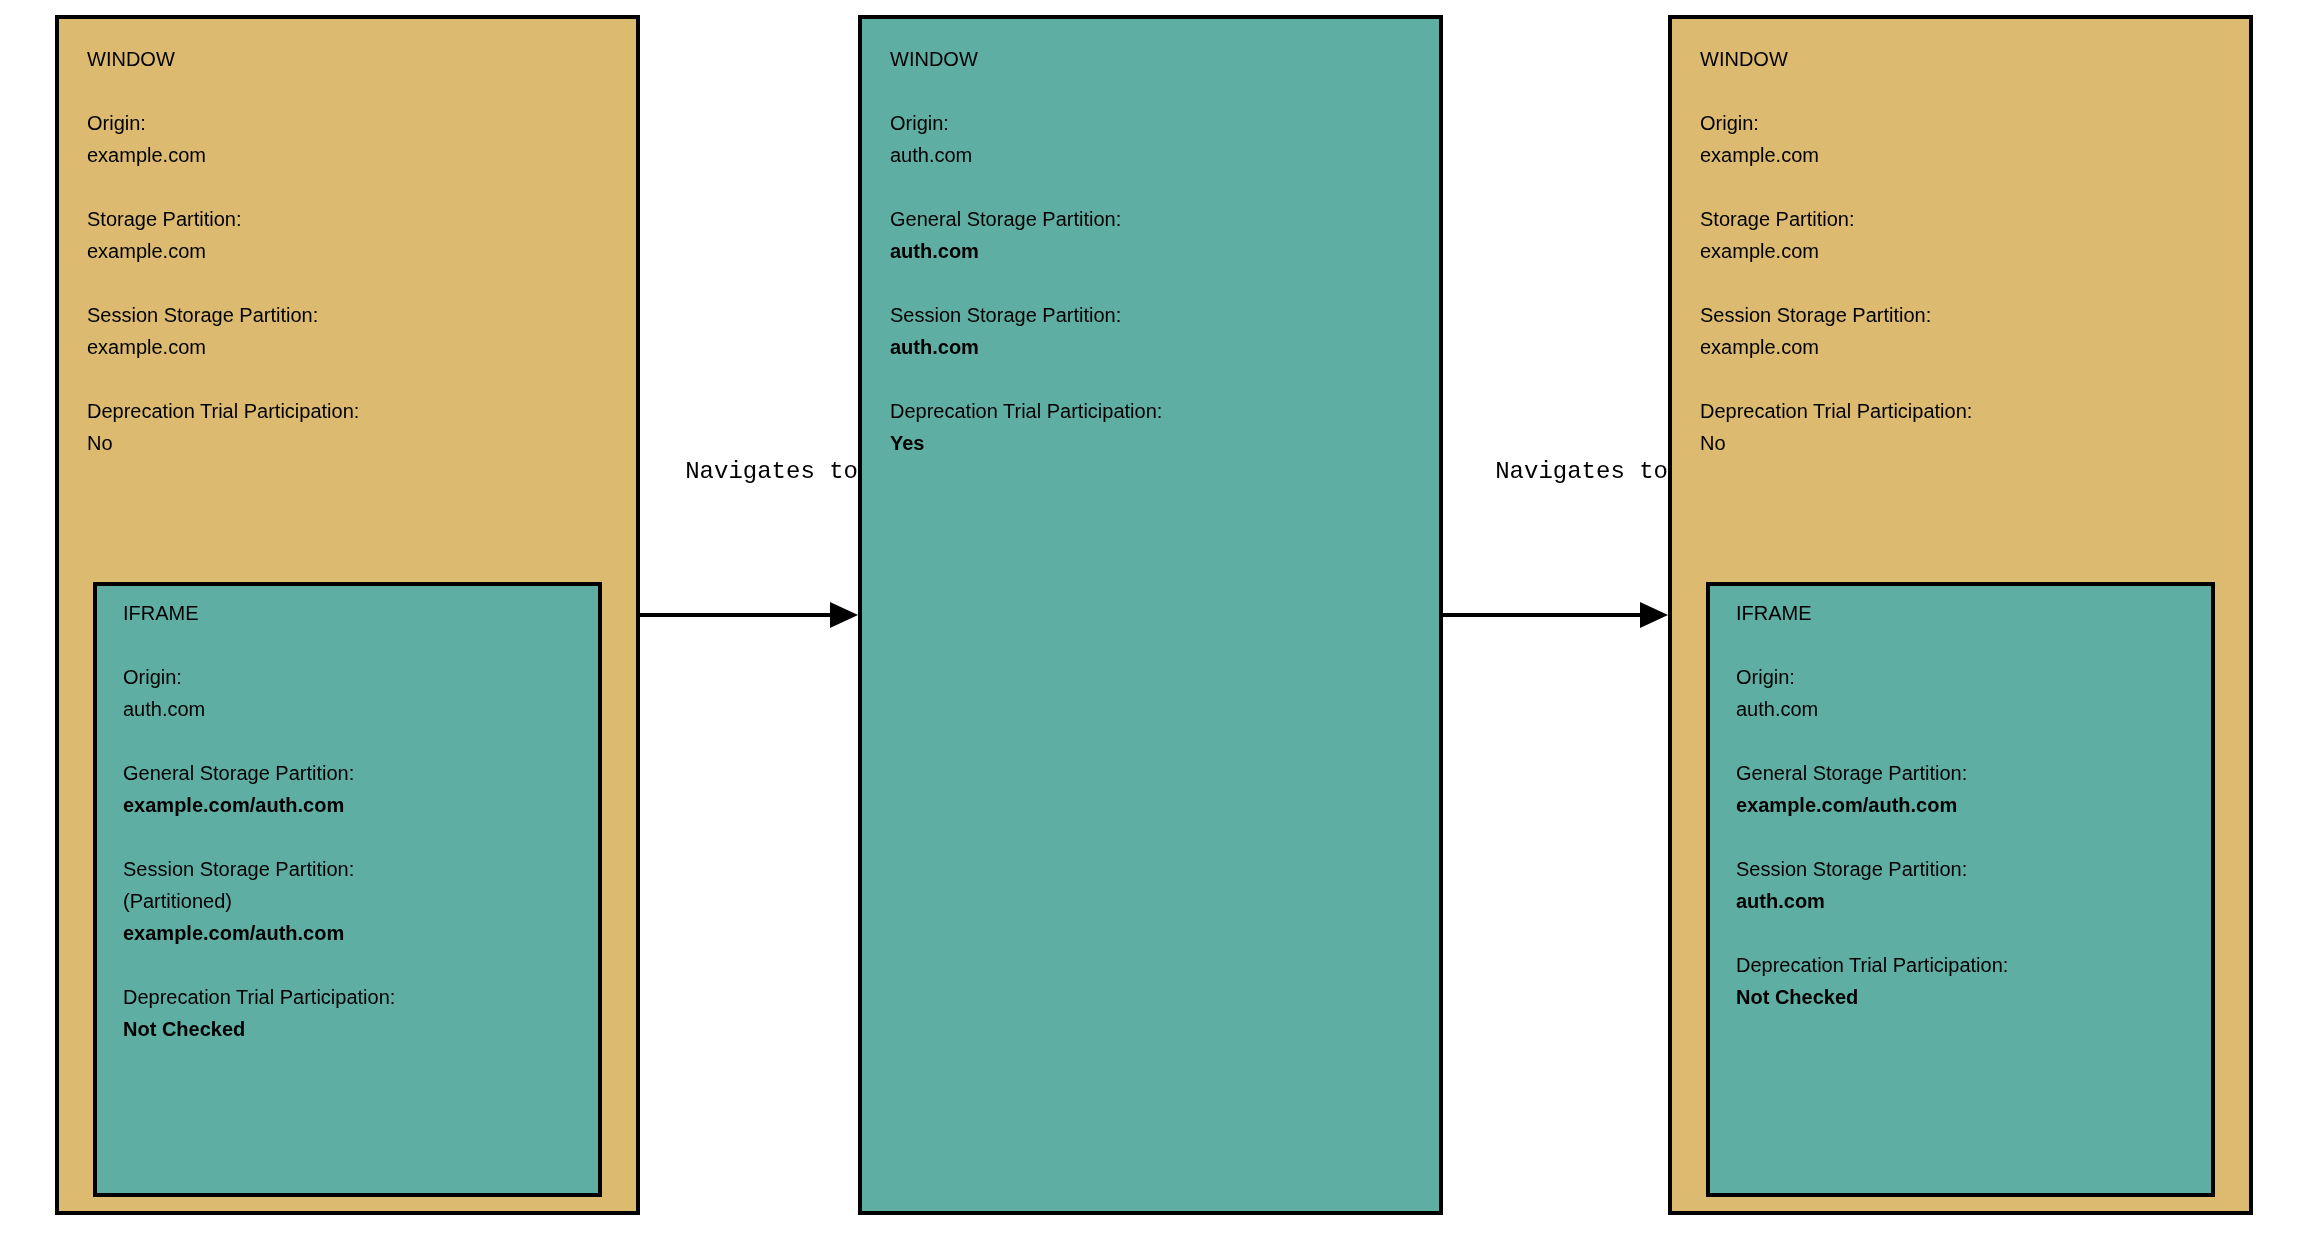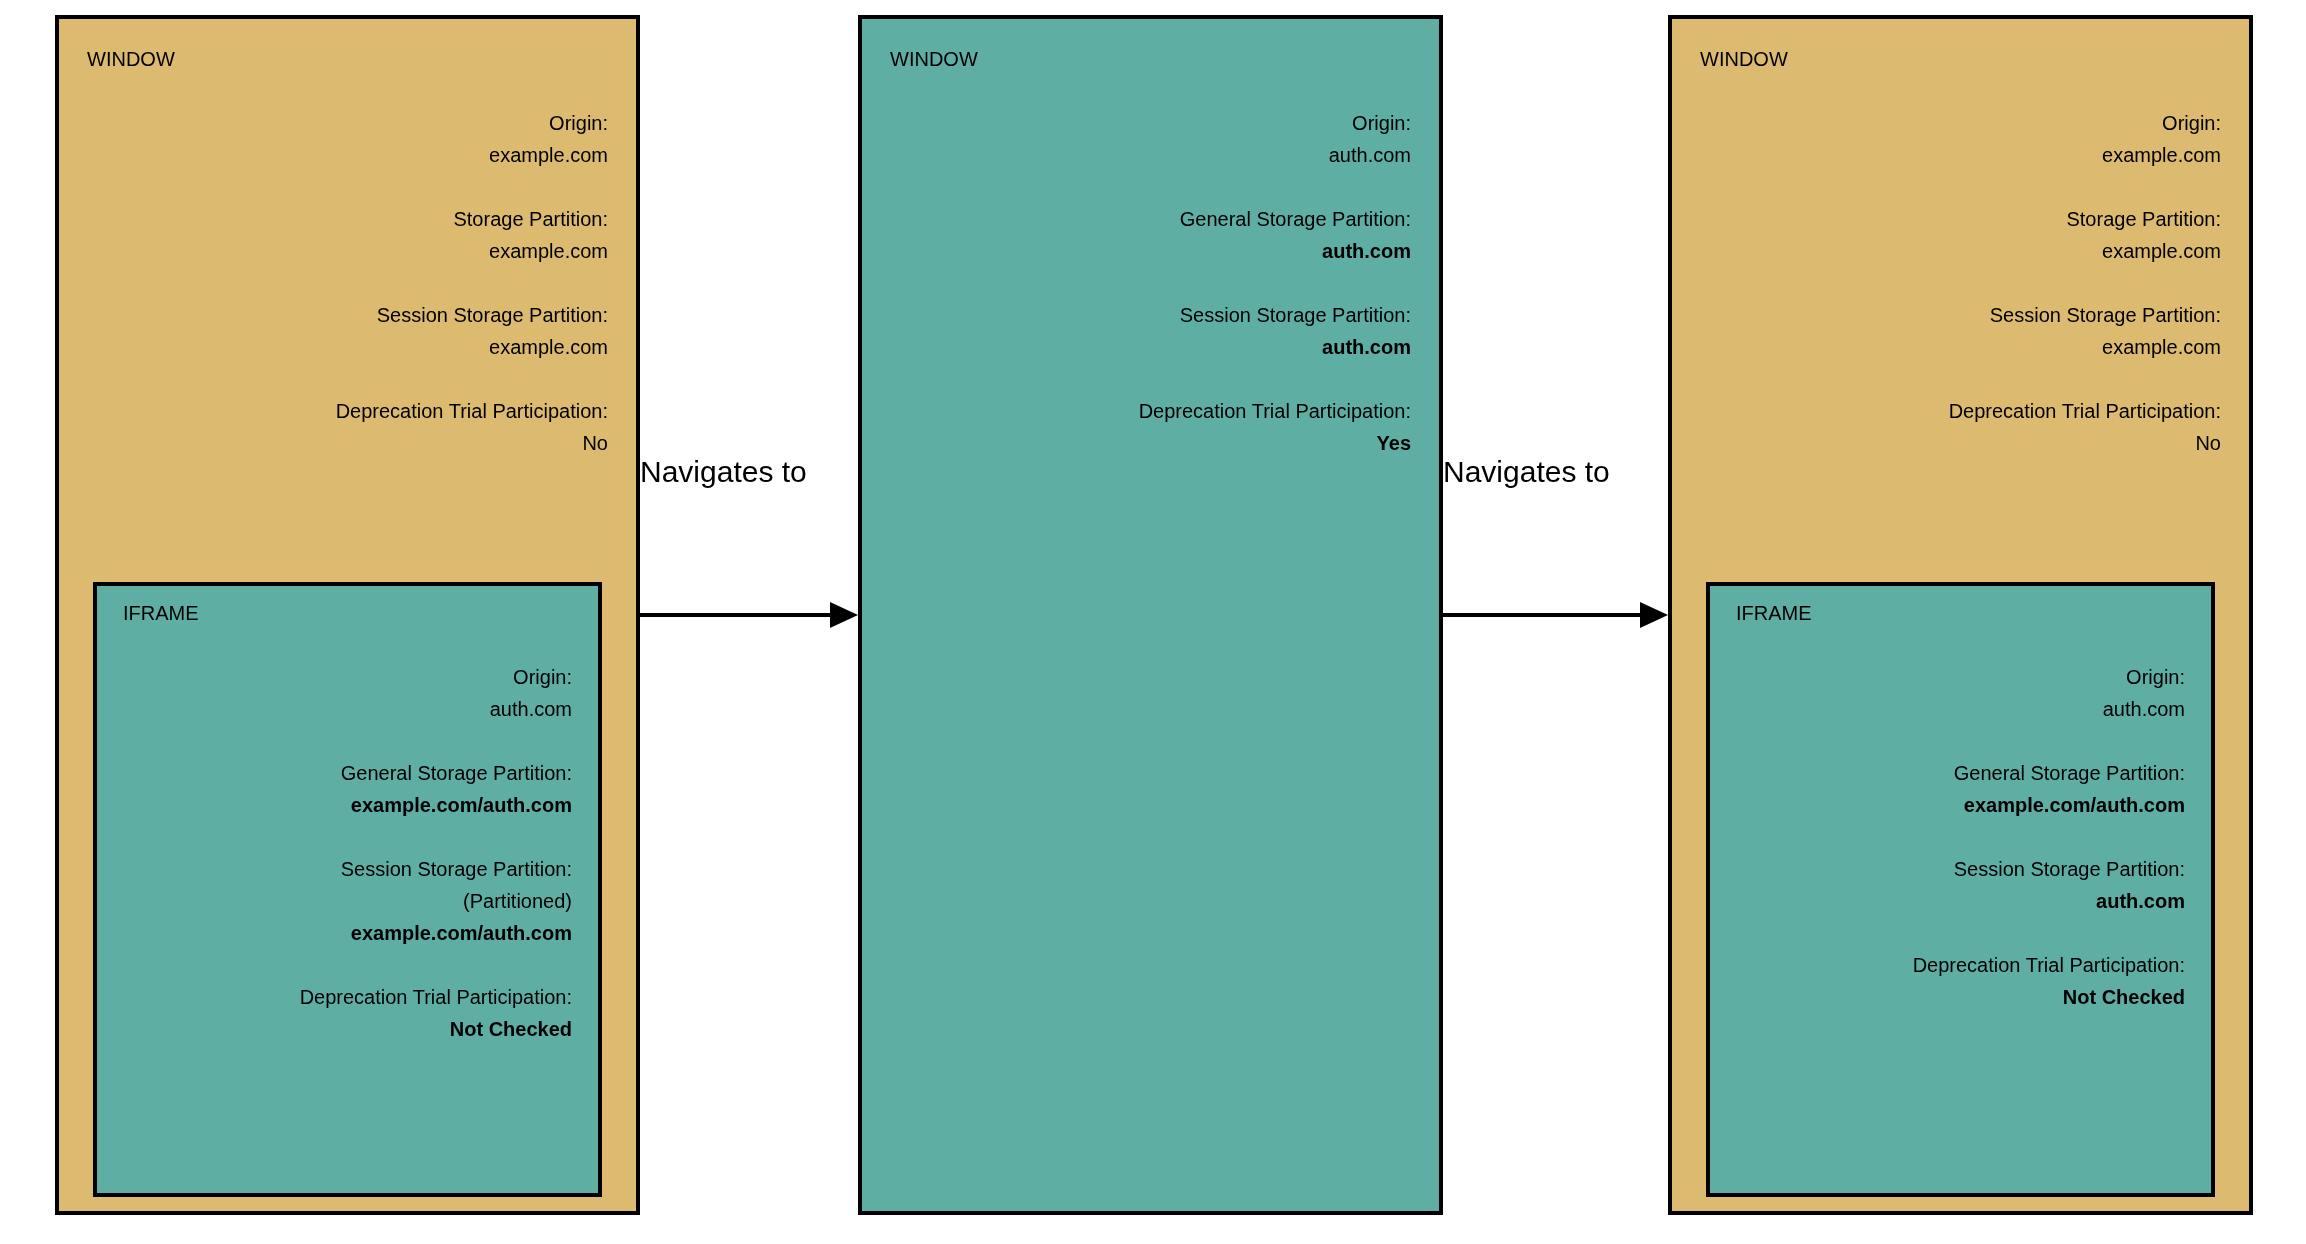--- a/index.html
+++ b/index.html
@@ -46,31 +46,32 @@
   }
   #iframe-1 { left: 93px; }
   #iframe-3 { left: 1706px; }
 
   .line {
     font-size: 20px;
     line-height: 32px;
     white-space: nowrap;
   }
   .box-title { margin-bottom: 32px; }
-  .para { margin-bottom: 32px; text-align: right; }
+  .para { margin-bottom: 32px; }
   .para:last-child { margin-bottom: 0; }
   .v.bold { font-weight: bold; }
 
   .gap-label {
     position: absolute;
     top: 456px;
-    font-size: 30px;
+    font-size: 24px;
     line-height: 32px;
-    text-align: left;
+    text-align: right;
     white-space: nowrap;
+    font-family: Liberation Mono, monospace;
   }
   #navigates-label-1 { left: 640px; width: 218px; }
   #navigates-label-2 { left: 1443px; width: 225px; }
 
   .arrow-shaft {
     position: absolute;
     top: 613px;
     height: 4px;
     background: var(--ink);
   }

